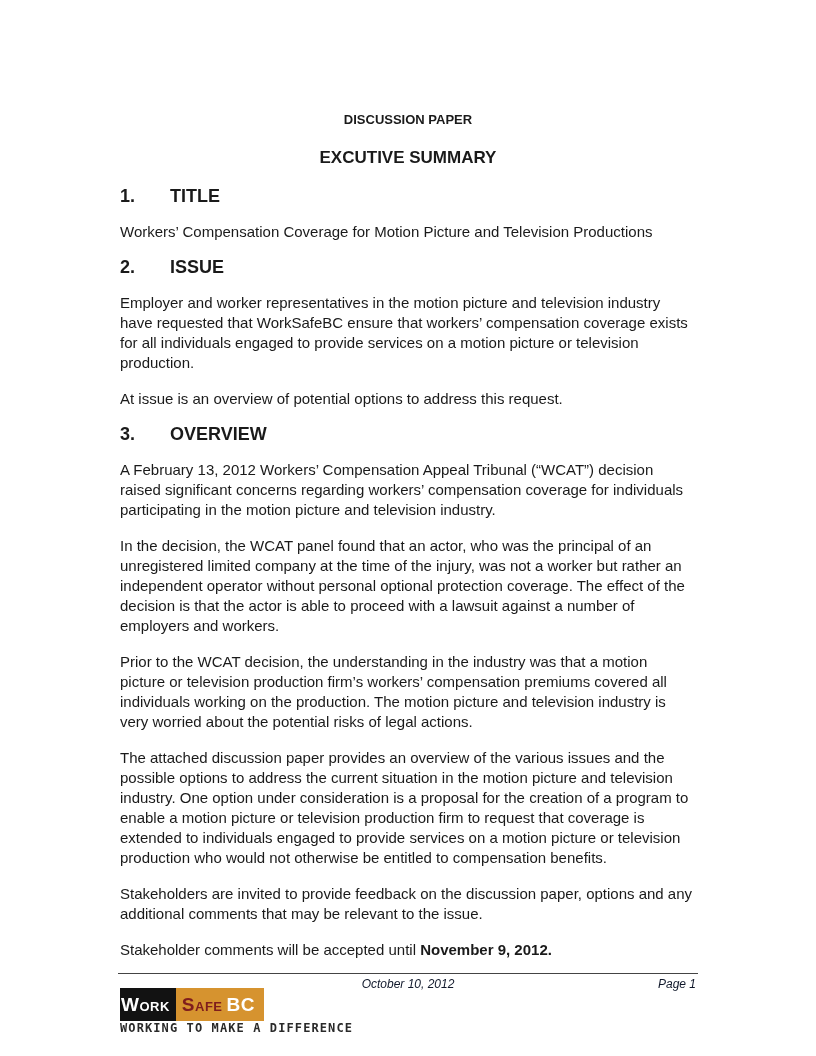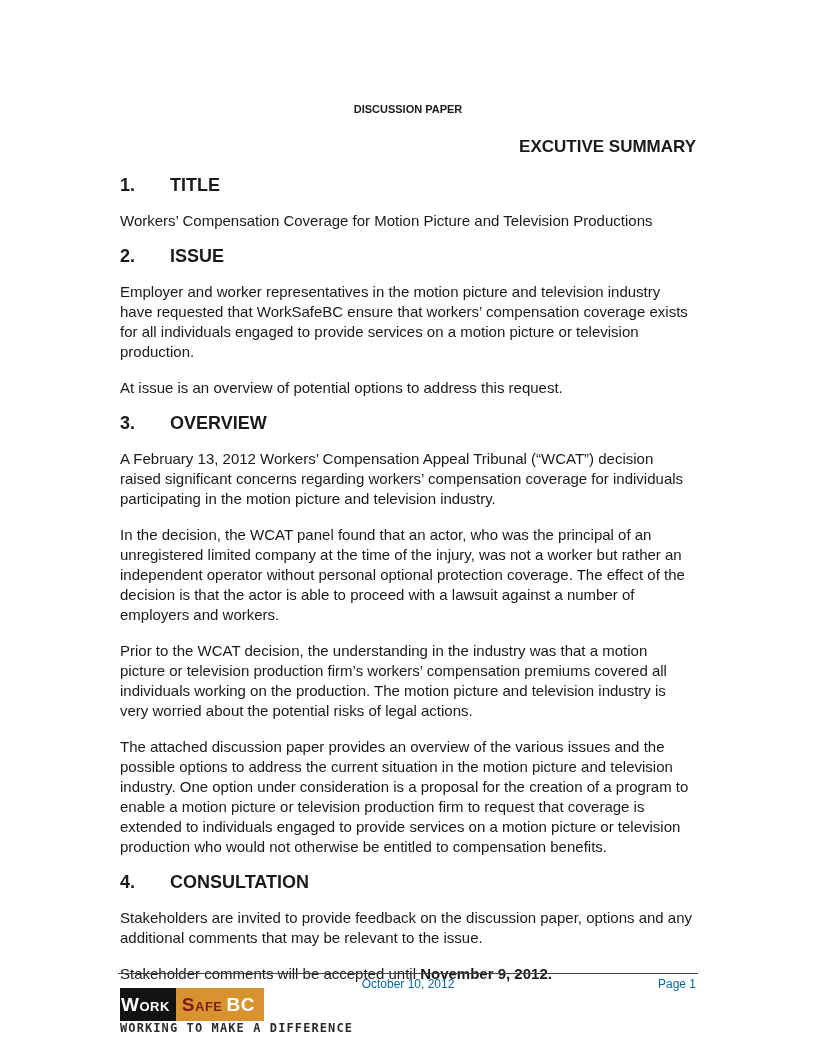--- a/index.html
+++ b/index.html
@@ -14,27 +14,27 @@
     margin: 0 auto;
     background: #ffffff;
     font-family: "Liberation Sans", sans-serif;
     color: #1a1a1a;
     box-sizing: border-box;
     padding: 94px 120px 0 120px;
     overflow: hidden;
   }
   .doc-title {
     text-align: center;
-    font-size: 11px;
+    font-size: 13px;
     line-height: 20px;
     font-weight: bold;
-    margin: 5px;
+    margin: 16px;
   }
   .doc-subtitle {
-    text-align: right;
+    text-align: center;
     font-size: 17px;
     line-height: 20px;
     font-weight: bold;
     margin: 18px 0 0 0;
   }
   .section-heading {
     font-size: 18px;
     line-height: 20px;
     font-weight: bold;
     margin: 15px 0 14px 0;
@@ -53,21 +53,22 @@
   }
   p.body-para strong { font-weight: bold; }
   .footer {
     position: absolute;
     left: 118px;
     right: 118px;
     top: 973px;
     border-top: 1px solid #444444;
     padding-top: 3px;
     font-size: 12px;
-    color: #0369a1;
+    font-style: italic;
+    color: #0f172a;
   }
   .footer-date {
     display: block;
     text-align: center;
   }
   .footer-page {
     position: absolute;
     right: 2px;
     top: 3px;
   }
@@ -129,23 +130,20 @@
   <p class="body-para">At issue is an overview of potential options to address this request.</p>
 
   <div class="section-heading">
     <span class="sec-num">3.</span><span>OVERVIEW</span>
   </div>
   <p class="body-para">A February 13, 2012 Workers’ Compensation Appeal Tribunal (“WCAT”) decision raised significant concerns regarding workers’ compensation coverage for individuals participating in the motion picture and television industry.</p>
   <p class="body-para">In the decision, the WCAT panel found that an actor, who was the principal of an unregistered limited company at the time of the injury, was not a worker but rather an independent operator without personal optional protection coverage.  The effect of the decision is that the actor is able to proceed with a lawsuit against a number of employers and workers.</p>
   <p class="body-para">Prior to the WCAT decision, the understanding in the industry was that a motion picture or television production firm’s workers’ compensation premiums covered all individuals working on the production.  The motion picture and television industry is very worried about the potential risks of legal actions.</p>
   <p class="body-para">The attached discussion paper provides an overview of the various issues and the possible options to address the current situation in the motion picture and television industry.  One option under consideration is a proposal for the creation of a program to enable a motion picture or television production firm to request that coverage is extended to individuals engaged to provide services on a motion picture or television production who would not otherwise be entitled to compensation benefits.</p>
 
-  <div class="section-heading">
-    <span class="sec-num">4.</span><span>CONSULTATION</span>
-  </div>
   <p class="body-para">Stakeholders are invited to provide feedback on the discussion paper, options and any additional comments that may be relevant to the issue.</p>
   <p class="body-para"><span>Stakeholder comments will be accepted until </span><strong>November 9, 2012.</strong></p>
 
   <div class="footer">
     <span class="footer-date">October 10, 2012</span>
     <span class="footer-page">Page 1</span>
   </div>
 
   <div class="logo">
     <div class="logo-box">

